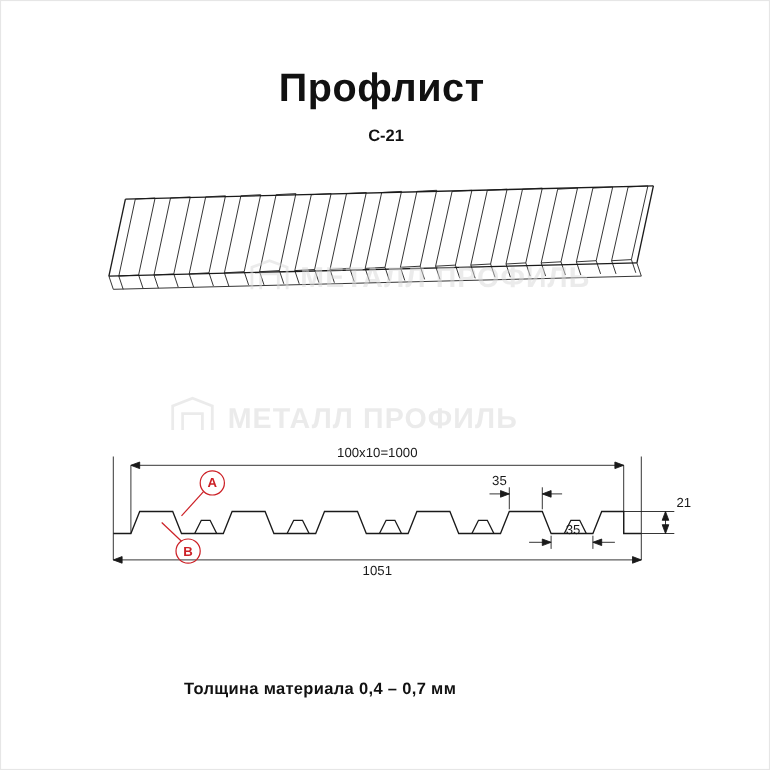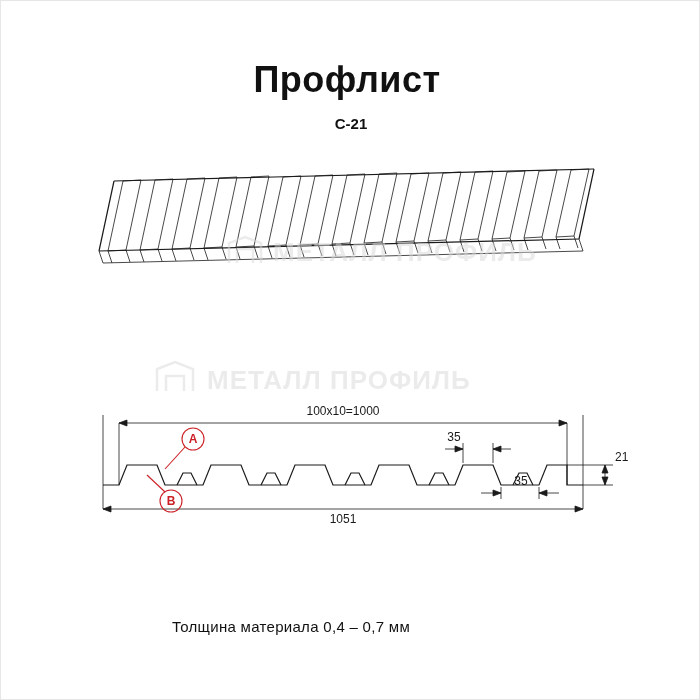--- a/index.html
+++ b/index.html
@@ -59,21 +59,21 @@
     height: 140px;
     margin-top: 46px;
   }
   .footer {
     position: absolute;
     top: 617px;
     left: 0;
     width: 580px;
     text-align: center;
     font-size: 15px;
-    font-weight: normal;
+    font-weight: bold;
     letter-spacing: 0.3px;
     color: #111111;
   }
   .wm {
     position: absolute;
     pointer-events: none;
     opacity: 0.5;
   }
   .wm1 { top: 228px; left: 222px; }
   .wm2 { top: 352px; left: 150px; }

